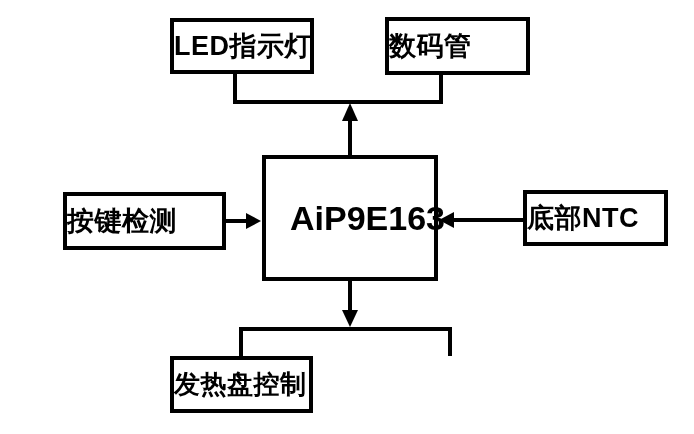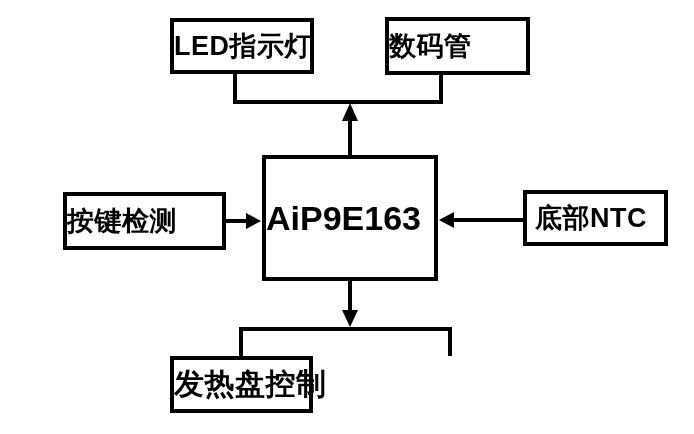--- a/index.html
+++ b/index.html
@@ -19,24 +19,24 @@
     background:#ffffff;
     display:flex;align-items:center;justify-content:flex-start;
     font-weight:bold;
     font-size:27px;
     letter-spacing:0.5px;
     white-space:nowrap;
     z-index:2;
   }
   .block-led    {left:170px;top:18px; width:144px;height:56px;}
   .block-digit  {left:370px;top:17px; width:145px;height:58px;margin-left:15px;}
-  .block-mcu    {left:262px;top:155px;width:176px;height:126px;font-size:34px;letter-spacing:0;}
+  .block-mcu    {left:262px;top:155px;width:176px;height:126px;font-size:34px;letter-spacing:0;padding-left:24px;}
   .block-key    {left:23px; top:192px;width:163px;height:58px;margin-left:40px;}
-  .block-ntc    {left:523px;top:190px;width:145px;height:56px;padding-left:8px;}
-  .block-heater {left:170px;top:356px;width:143px;height:57px;font-size:30px;}
+  .block-ntc    {left:523px;top:190px;width:145px;height:56px;}
+  .block-heater {left:170px;top:356px;width:143px;height:57px;font-size:26px;}
   .block-buzzer {left:378px;top:356px;width:145px;height:57px;}
   .wire{stroke:#000000;stroke-width:4;fill:none;}
   .head{fill:#000000;stroke:none;}
 </style>
 </head>
 <body>
 
 <div class="stage">
 
   <svg class="wires" viewBox="0 0 694 434" xmlns="http://www.w3.org/2000/svg">

